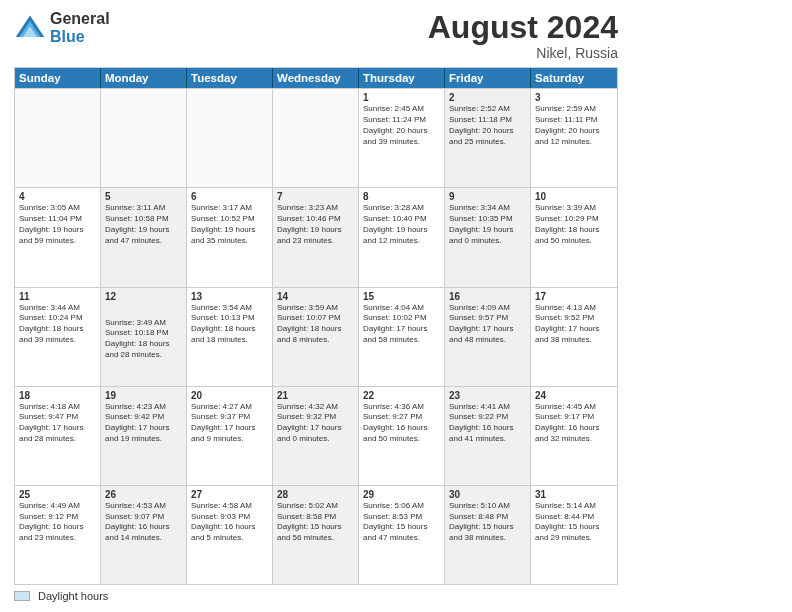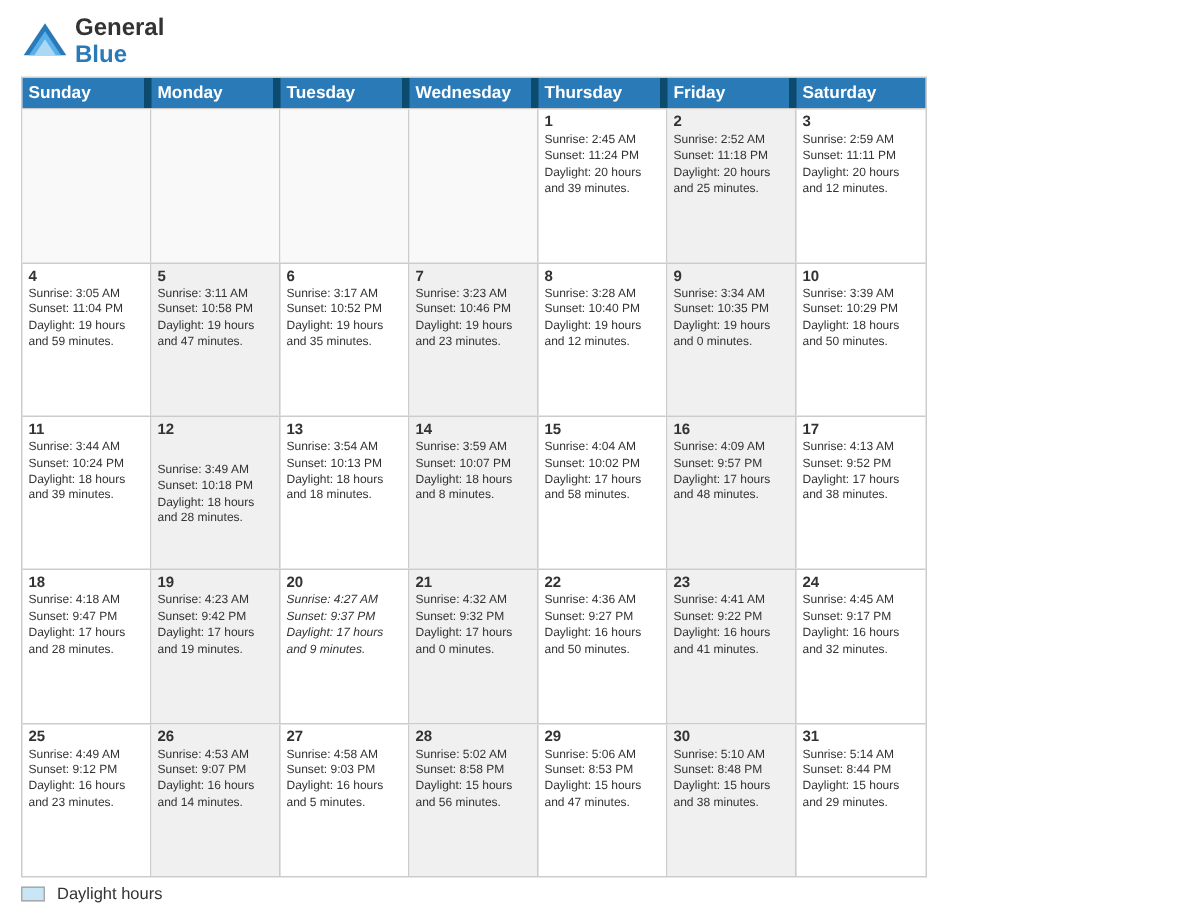--- a/index.html
+++ b/index.html
@@ -70,21 +70,21 @@
       display: grid;
       grid-template-columns: repeat(7, 1fr);
       background: #2a7ab8;
     }
     .cal-header-cell {
       color: #fff;
       font-size: 11.5px;
       font-weight: bold;
       padding: 4px 4px;
       text-align: left;
-      border-right: 5px solid #0c4a6e;
+      border-right: 1px solid #0c4a6e;
     }
     .cal-header-cell:last-child { border-right: none; }
     .cal-body {
       display: flex;
       flex-direction: column;
       flex: 1;
     }
     .cal-row {
       display: grid;
       grid-template-columns: repeat(7, 1fr);
@@ -139,20 +139,24 @@
     <div class="logo">
       <svg class="logo-icon" viewBox="0 0 36 36">
         <polygon points="18,4 34,28 2,28" fill="#2a7ab8"></polygon>
         <polygon points="18,10 30,28 6,28" fill="#5ab0e8"></polygon>
         <polygon points="18,16 26,28 10,28" fill="#fff" opacity="0.5"></polygon>
       </svg>
       <div class="logo-text">
         <span class="logo-general">General</span>
         <span class="logo-blue">Blue</span>
       </div>
+    </div>
+    <div class="title-block">
+      <div class="main-title">August 2024</div>
+      <div class="subtitle">Nikel, Russia</div>
     </div>
   </div>
 
   <div class="calendar">
     <div class="cal-header">
     <div class="cal-header-cell">Sunday</div>
         <div class="cal-header-cell">Monday</div>
         <div class="cal-header-cell">Tuesday</div>
         <div class="cal-header-cell">Wednesday</div>
         <div class="cal-header-cell">Thursday</div>
@@ -299,21 +303,21 @@
           </div>
           <div class="cal-cell shaded">
             <div class="day-number">19</div>
             <div class="day-info" style="white-space: pre-line;">Sunrise: 4:23 AM
 Sunset: 9:42 PM
 Daylight: 17 hours
 and 19 minutes.</div>
           </div>
           <div class="cal-cell">
             <div class="day-number">20</div>
-            <div class="day-info" style="white-space: pre-line; font-style: italic;">Sunrise: 4:27 AM
+            <div class="day-info" style="white-space: pre-line;">Sunrise: 4:27 AM
 Sunset: 9:37 PM
 Daylight: 17 hours
 and 9 minutes.</div>
           </div>
           <div class="cal-cell shaded">
             <div class="day-number">21</div>
             <div class="day-info" style="white-space: pre-line;">Sunrise: 4:32 AM
 Sunset: 9:32 PM
 Daylight: 17 hours
 and 0 minutes.</div>

